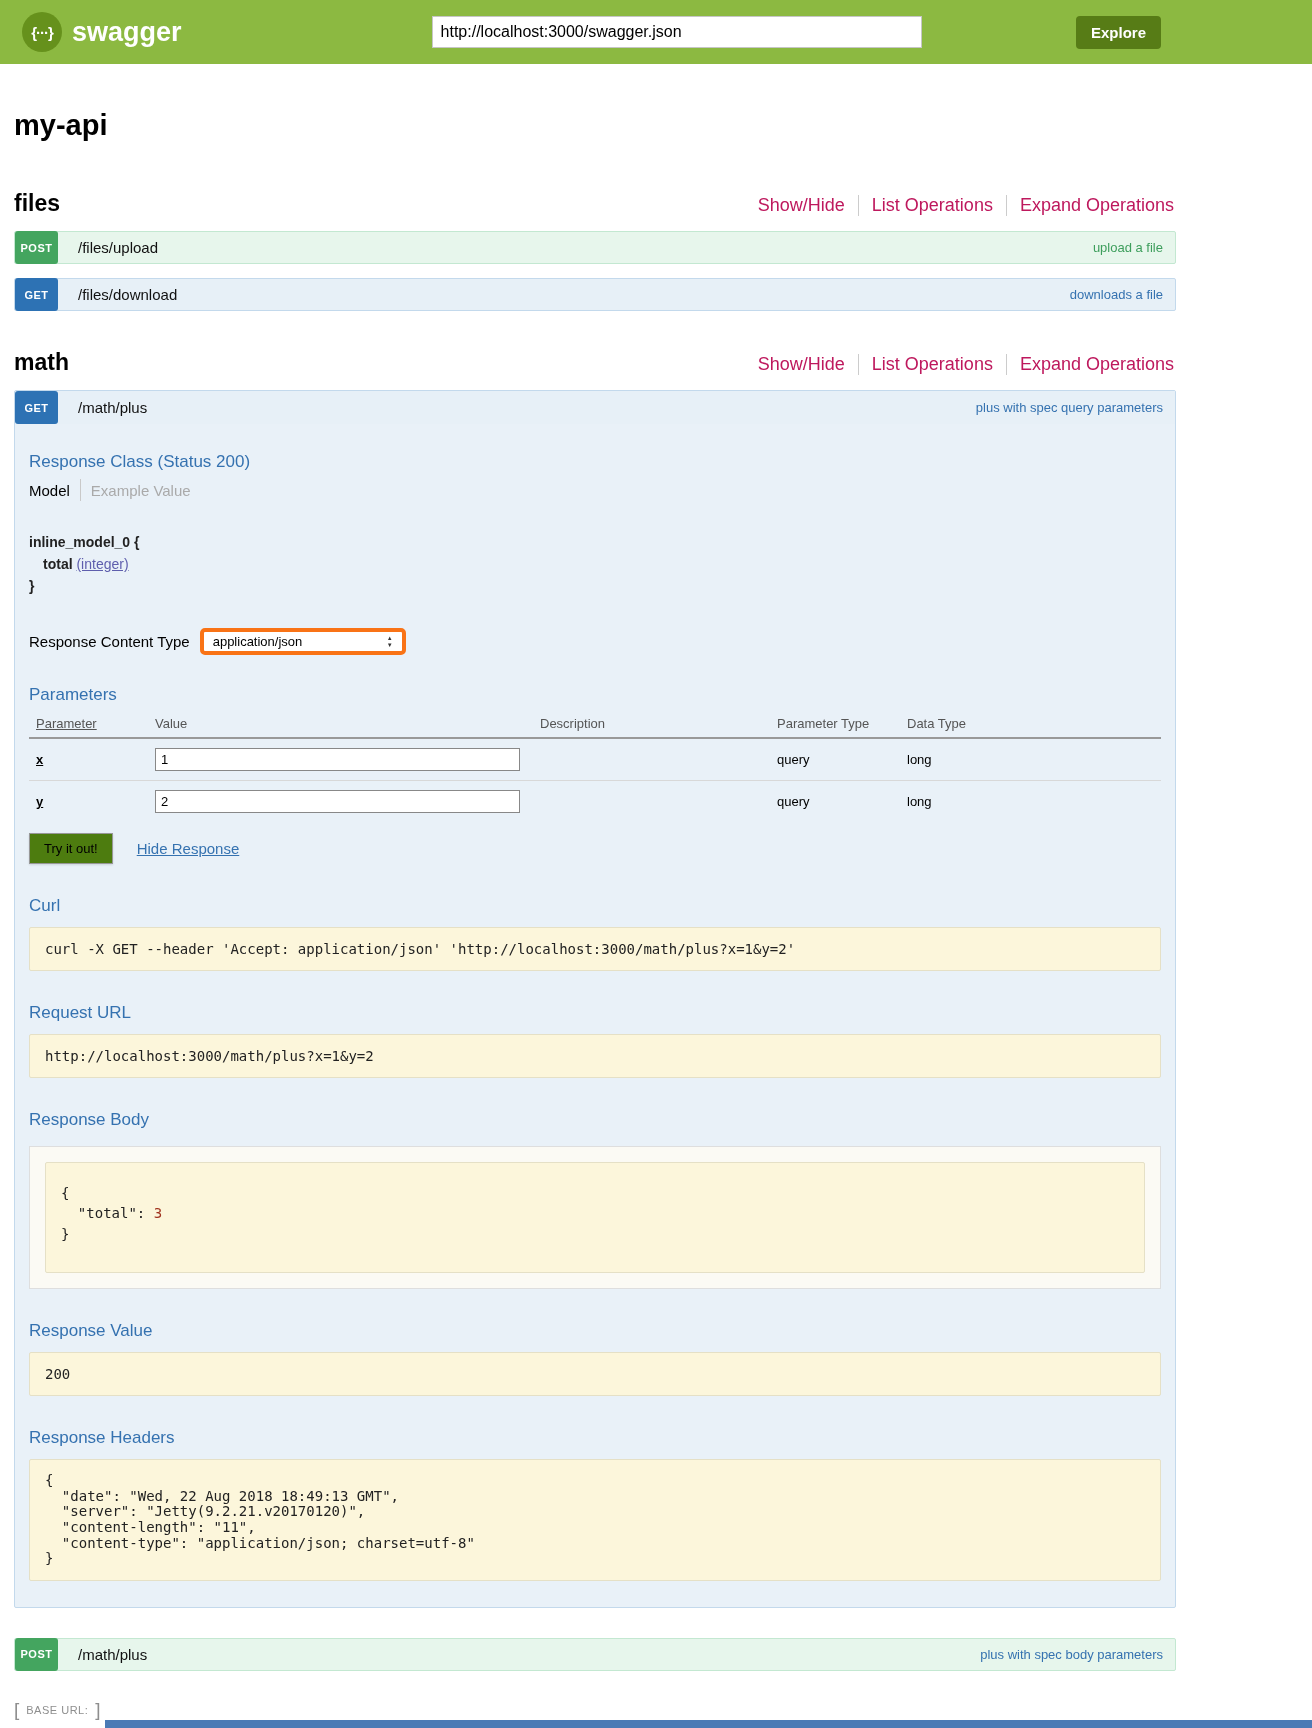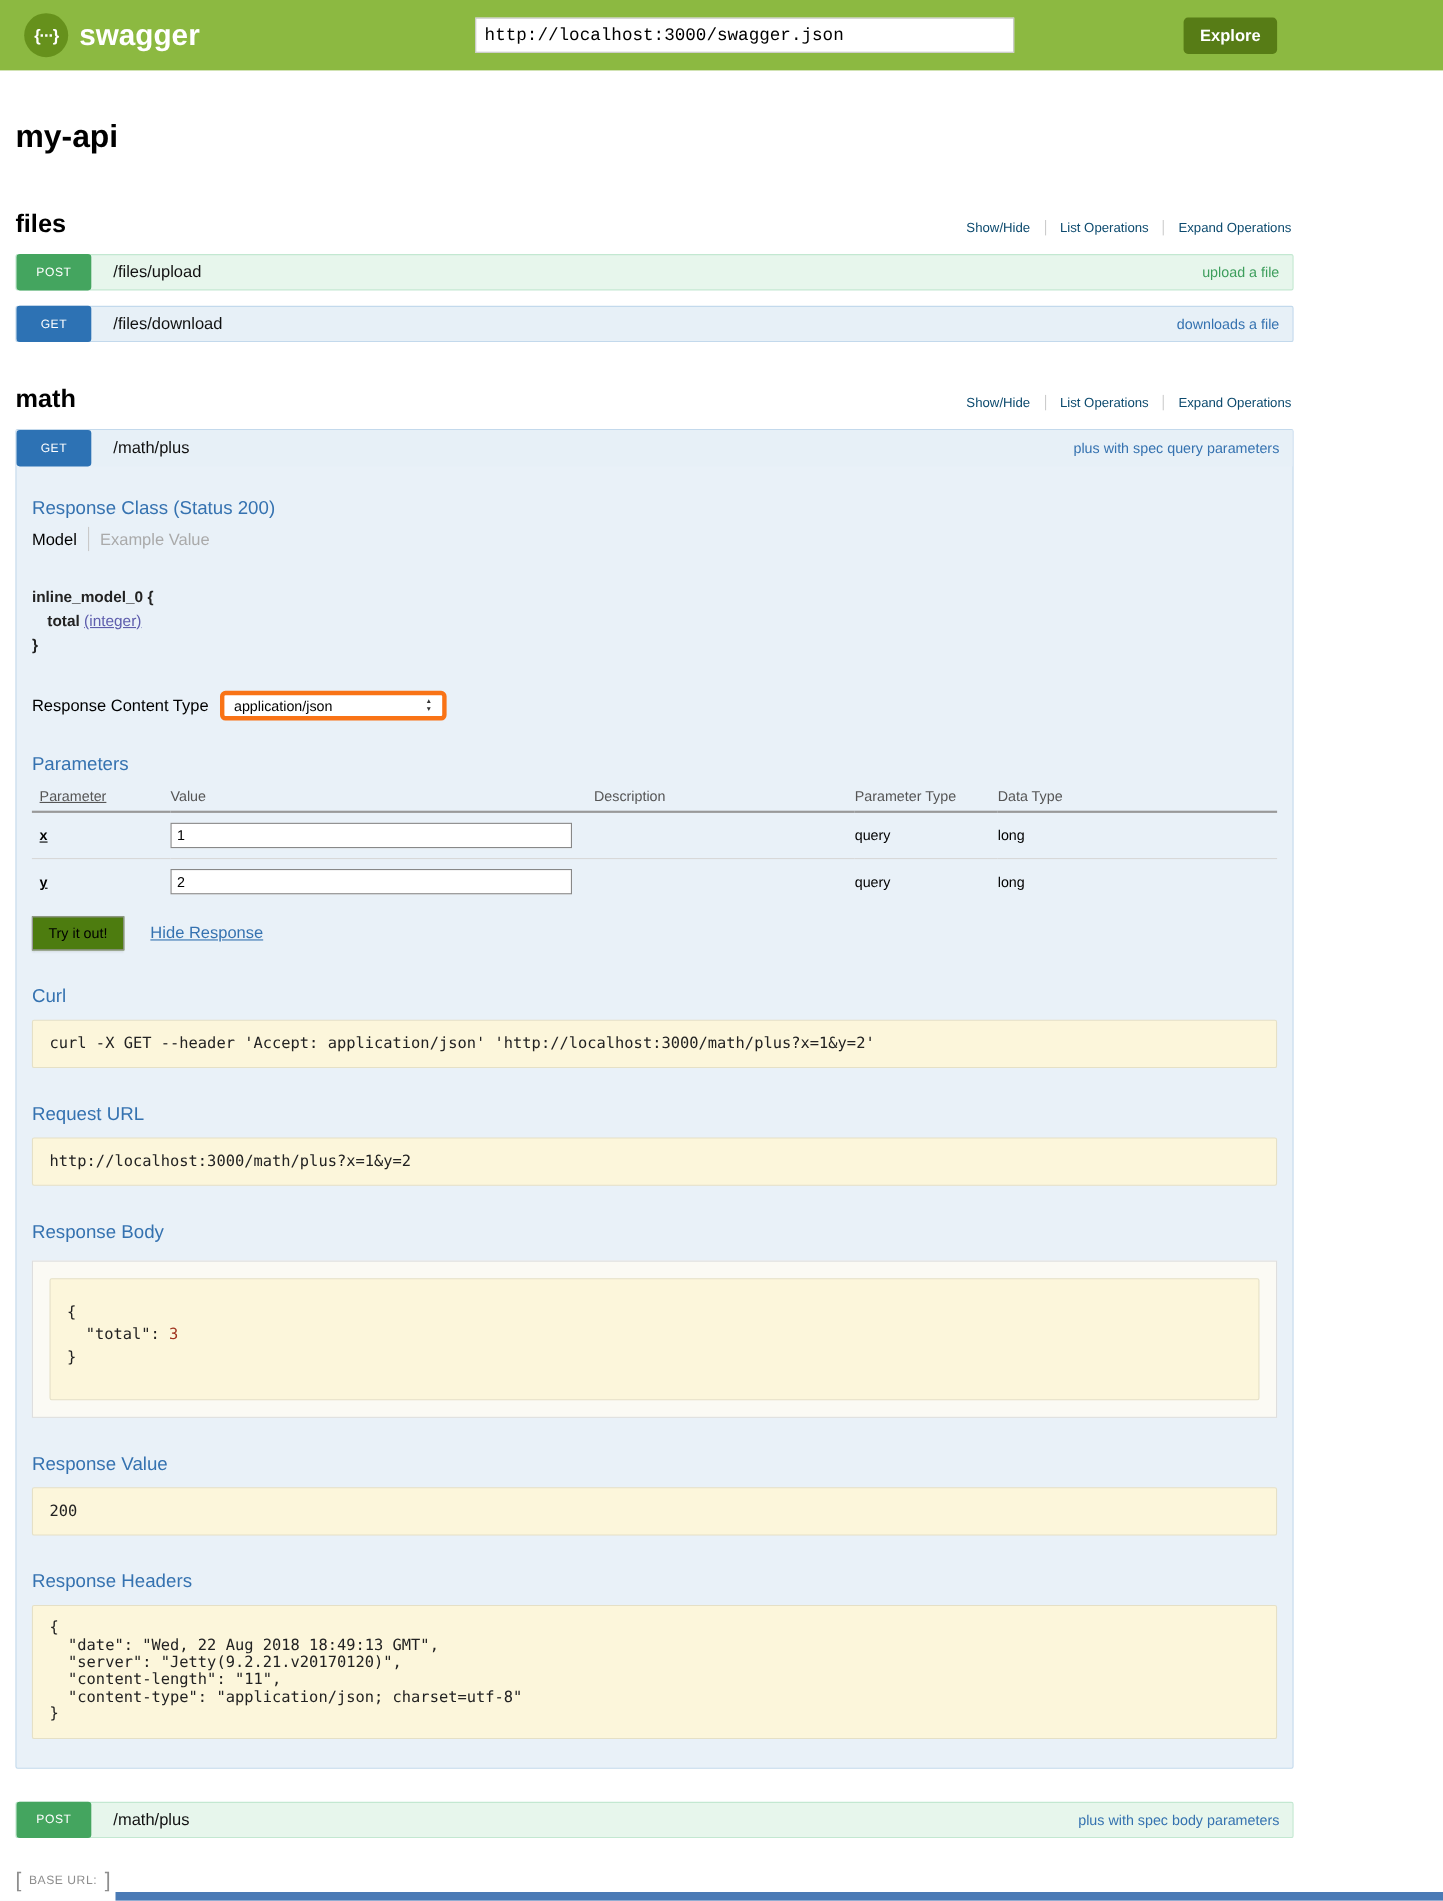--- a/index.html
+++ b/index.html
@@ -8,39 +8,39 @@
     width:1312px; height:1728px; position:relative; overflow:hidden;
     background:#fff; font-family:"Liberation Sans", sans-serif; color:#000;
   }
   
   .header { height:64px; background:#8cb941; display:flex; align-items:center; }
   .logo { display:flex; align-items:center; gap:10px; margin-left:22px; }
   .logo-circle { width:40px; height:40px; border-radius:50%; background:#66911c; color:#fff;
     display:flex; align-items:center; justify-content:center; font-weight:bold; font-size:15px; letter-spacing:-1px; }
   .brand { color:#fff; font-size:27px; font-weight:bold; }
   .url-input { margin-left:250px; width:490px; height:32px; border:1px solid #c6c6c6; outline:none;
-    font-size:16px; padding:0 8px; font-family:Liberation Mono, monospace; background:#fff; }
+    font-size:16px; padding:0 8px; font-family:Liberation Sans, sans-serif; background:#fff; }
   .explore-btn { margin-left:auto; margin-right:151px; background:#577c16; color:#fff; font-weight:bold;
     font-size:15px; padding:8px 15px; border-radius:4px; border:none; cursor:pointer; font-family:"Liberation Sans", sans-serif; }
   
   .container { width:1162px; margin:0 0 0 14px; }
   .api-title { font-size:29px; font-weight:bold; margin:45px 0 0 0; }
   
   .section-head { display:flex; align-items:baseline; margin-top:48px; }
   .section-title { font-size:23px; font-weight:bold; }
-  .section-controls { margin-left:auto; display:flex; font-size:12px; color:#0c4a6e; }
+  .section-controls { margin-left:auto; display:flex; font-size:18px; color:#be185d; }
   .control { padding:0 13px; cursor:pointer; }
   .control:last-child { padding-right:2px; }
   .control + .control { border-left:1px solid #ccc; }
   
   .op-row { display:flex; align-items:center; height:33px; margin-top:14px; border:1px solid; border-radius:2px; }
   .op-post { background:#e7f6ec; border-color:#c3e8d1; }
   .op-get  { background:#e7f0f7; border-color:#c3d9ec; }
-  .method { width:68px; height:33px; display:flex; align-items:center; justify-content:center;
-    color:#fff; font-weight:normal; font-size:11px; border-radius:3px; flex:none; letter-spacing:0.5px;text-align:right; }
+  .method { width:43px; height:33px; display:flex; align-items:center; justify-content:center;
+    color:#fff; font-weight:bold; font-size:11px; border-radius:3px; flex:none; letter-spacing:0.5px;text-align:right; }
   .method-post { background:#44a55f; }
   .method-get  { background:#2d72b4; }
   .op-path { margin-left:20px; font-size:15px; color:#111; text-decoration:none; }
   .op-summary { margin-left:auto; margin-right:12px; font-size:13px; text-decoration:none; }
   .summary-green { color:#3d9e5c; }
   .summary-blue  { color:#3572b0; }
   
   .expanded { margin-top:14px; border:1px solid #c3d9ec; border-radius:2px; background:#e9f1f8; }
   .expanded .op-row { margin:0; border:none; border-radius:0; background:#e7f0f7; }
   .panel { padding:0 14px 26px 14px; }

